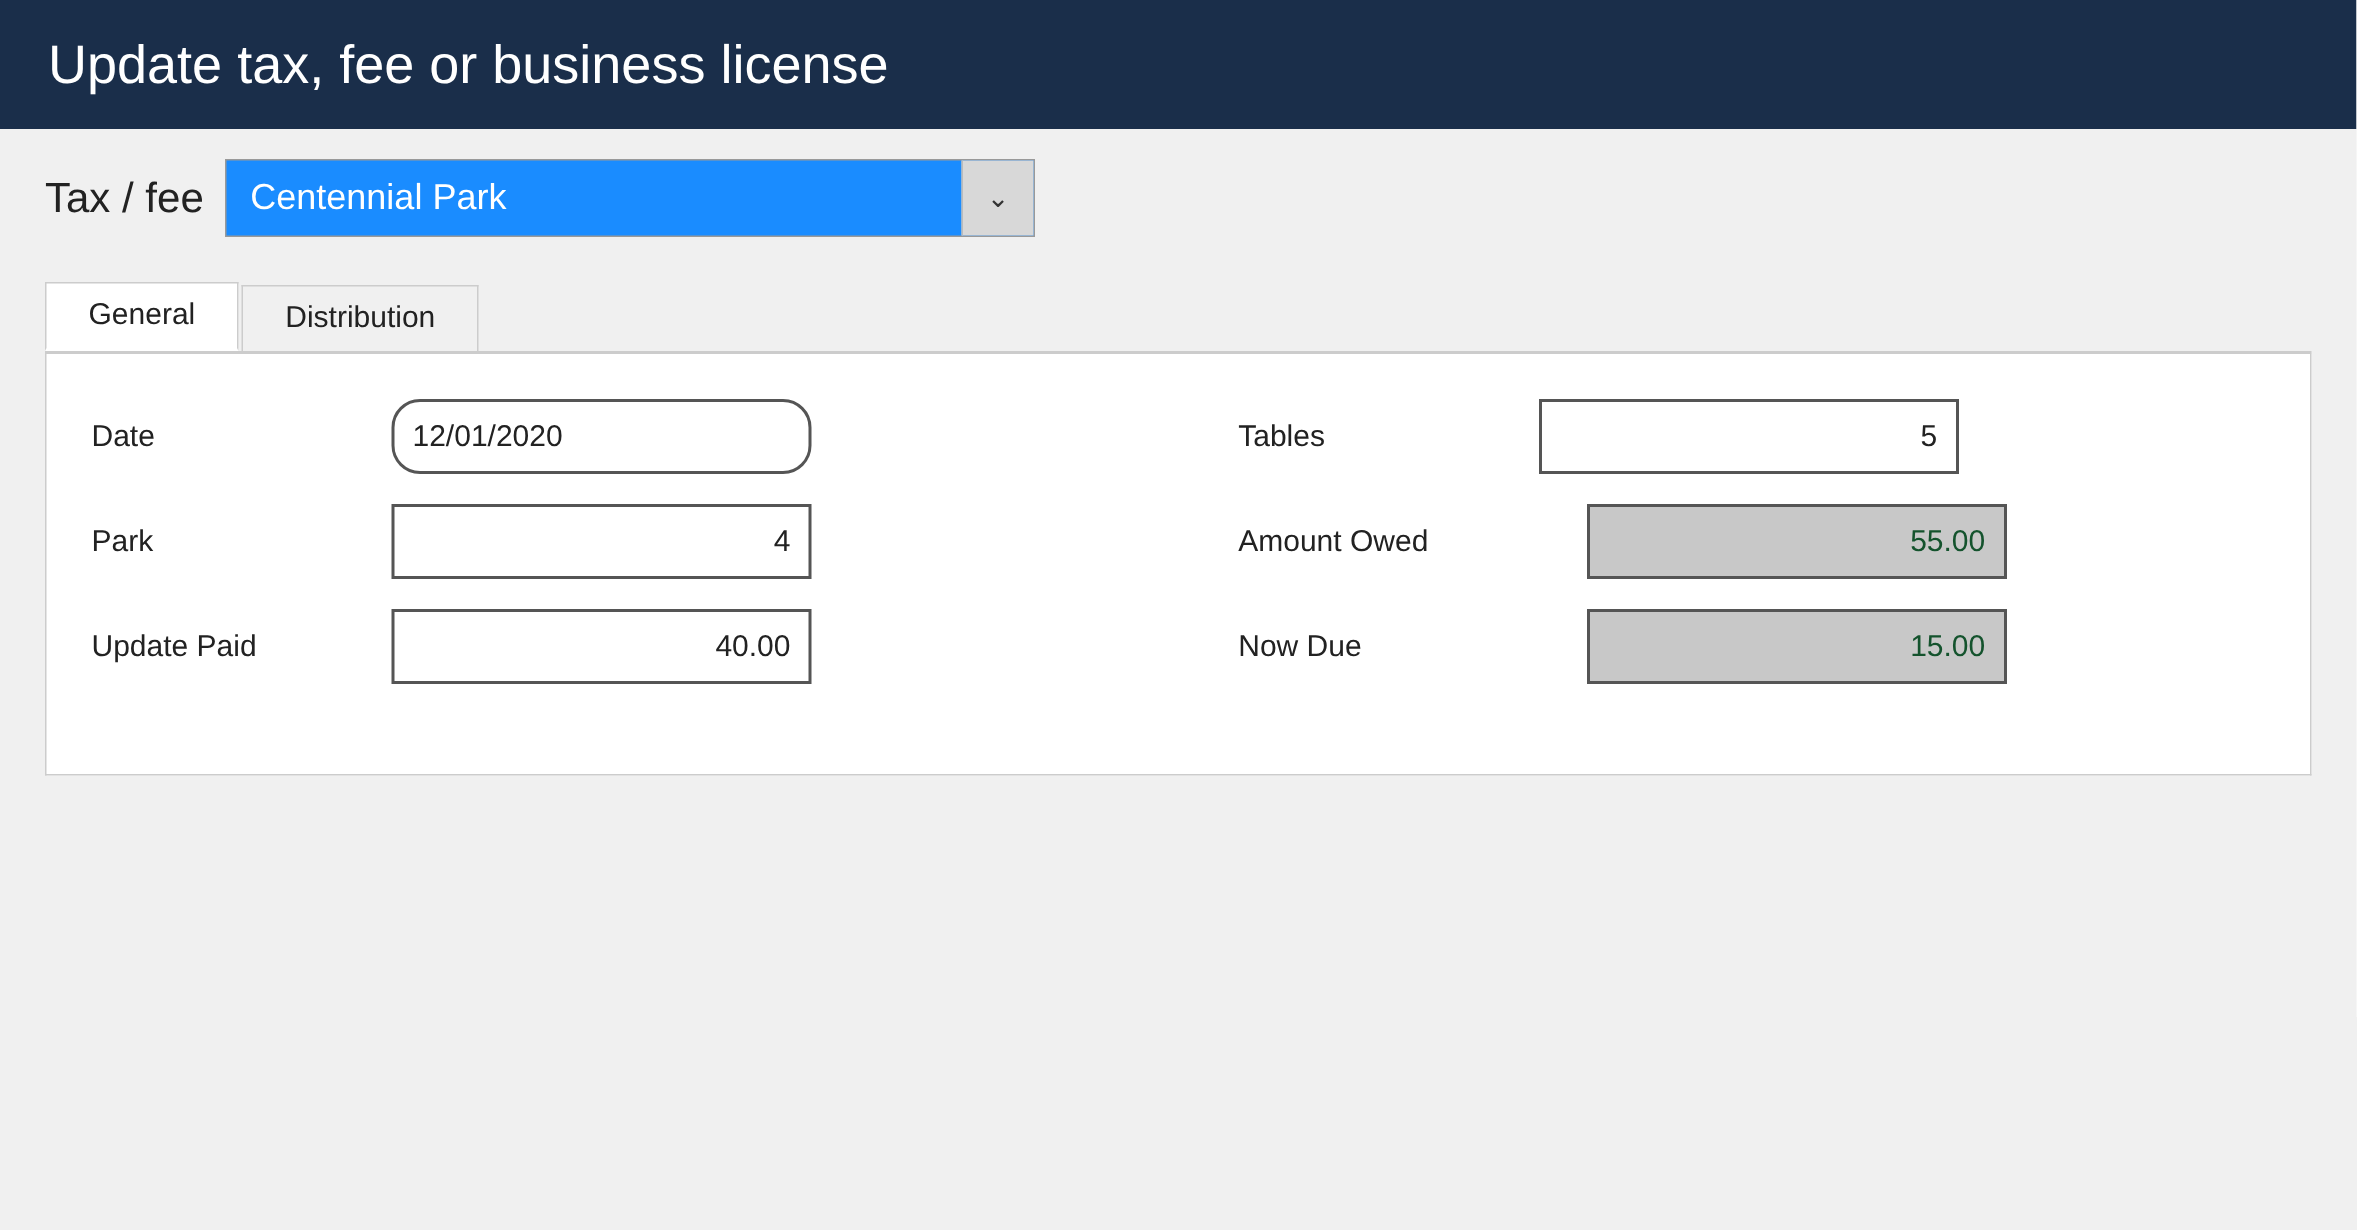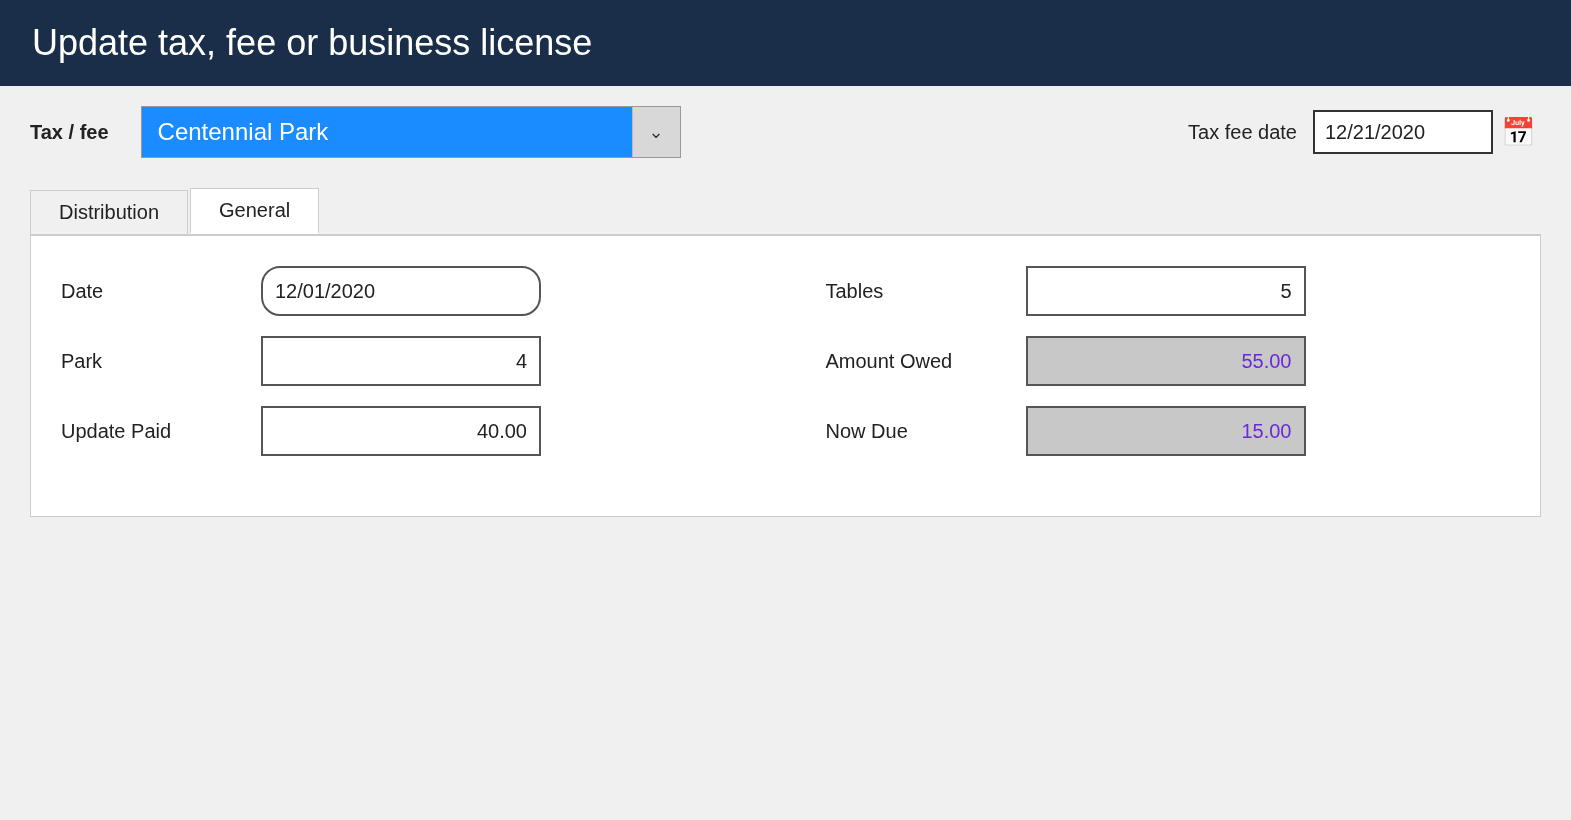--- a/index.html
+++ b/index.html
@@ -34,24 +34,24 @@
       min-height: 740px;
     }
 
     .top-row {
       display: flex;
       align-items: center;
       margin-bottom: 30px;
     }
 
     .field-label {
-      font-size: 20px;
-      color: #222;
-      font-weight: 700;
-      margin-right: 32px;
+      font-size: 28px;
+      color: #222;
+      font-weight: 400;
+      margin-right: 14px;
       white-space: nowrap;
     }
 
     .tax-fee-dropdown {
       display: flex;
       align-items: center;
       width: 540px;
       height: 52px;
       background: #1a8cff;
       border: 1px solid #999;
@@ -183,54 +183,48 @@
       outline: none;
     }
 
     .field-input.date-field {
       text-align: left;
       border-radius: 19px;
     }
 
     .field-input.readonly {
       background: #c8c8c8;
-      color: #6d28d9;
+      color: #14532d;
+      margin-left: 32px;
     }
   </style>
 </head>
 <body>
 
 <div class="header">
   <h1 class="header-title">Update tax, fee or business license</h1>
 </div>
 
 <div class="form-area">
 
   <div class="top-row">
     <span class="field-label">Tax / fee</span>
     <div class="tax-fee-dropdown">
       <span class="dropdown-text">Centennial Park</span>
       <div class="dropdown-arrow">⌄</div>
     </div>
-    <div class="tax-fee-date-section">
-      <span class="tax-fee-date-label">Tax fee date</span>
-      <div class="date-input-wrapper">
-        <input class="date-input" type="text" value="12/21/2020" style="">
-        <div class="calendar-icon">📅</div>
-      </div>
-    </div>
   </div>
 
   <div class="tabs-section">
+    <div class="tab active">
+      <span>General</span>
+    </div>
     <div class="tab">
       <span>Distribution</span>
     </div>
-    <div class="tab active">
-      <span>General</span>
-    </div>
   </div>
 
   <div class="tab-content">
     <div class="fields-grid">
 
       <div>
         <div class="field-row">
           <span class="field-row-label">Date</span>
           <input class="field-input date-field" type="text" value="12/01/2020" style="">
         </div>

